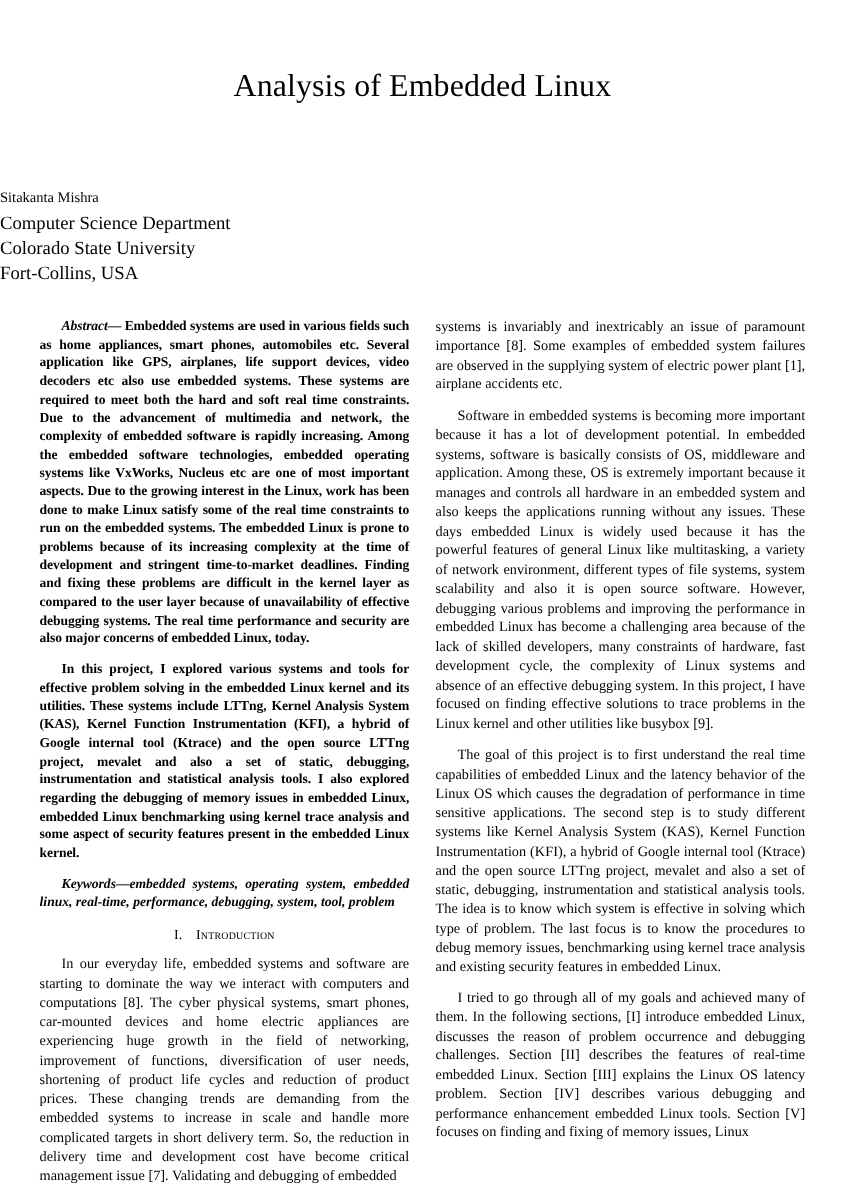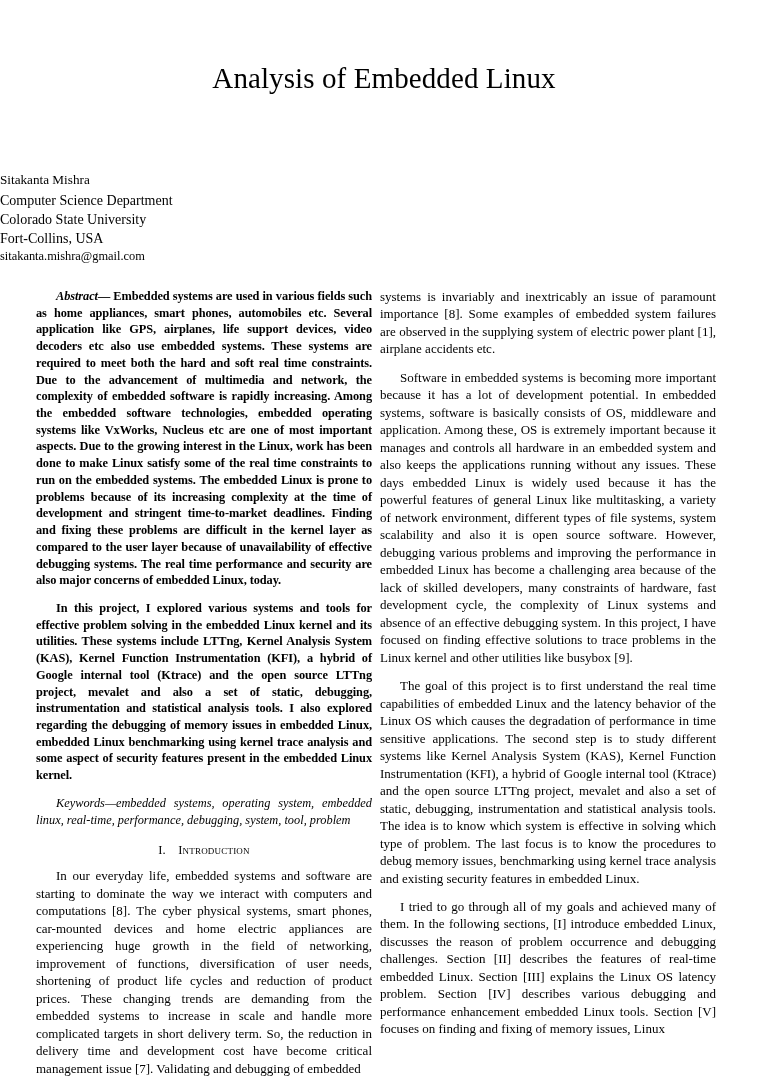--- a/index.html
+++ b/index.html
@@ -39,34 +39,34 @@
   .author-block {
     text-align: left;
     margin-top: 76px;
     line-height: 1.34;
   }
   .author-name {
     font-size: 13.2px;
     margin-bottom: 3px;
   }
   .author-affil {
-    font-size: 14px;
+    font-size: 17px;
   }
   .author-email {
     font-size: 12.4px;
   }
 
   
   .columns {
     position: absolute;
     top: 288px;
     left: 36px;
     width: 696px;
     display: flex;
-    gap: 8px;
+    gap: 24px;
   }
   .col {
     width: 336px;
   }
   p {
     margin: 0;
     font-size: 13px;
     line-height: 1.345;
     text-align: justify;
     text-justify: inter-word;
@@ -83,21 +83,21 @@
     font-weight: bold;
     font-size: 12.35px;
     line-height: 1.355;
     letter-spacing: -0.08px;
   }
   .abstract-lead {
     font-weight: bold;
     font-style: italic;
   }
   .keywords-p {
-    font-weight: normal;
+    font-weight: bold;
     font-style: italic;
     font-size: 12.35px;
     line-height: 1.355;
     text-indent: 20px;
     text-align: justify;
   }
   .section-head {
     text-align: center;
     font-size: 12.6px;
     margin-top: 15px;
@@ -120,21 +120,20 @@
 
   <div class="title-block">
     <h1 class="paper-title">Analysis of Embedded Linux</h1>
   </div>
 
   <div class="author-block">
     <div class="author-name">Sitakanta Mishra</div>
     <div class="author-affil">Computer Science Department</div>
     <div class="author-affil">Colorado State University</div>
     <div class="author-affil">Fort-Collins, USA</div>
-    <div class="author-email">sitakanta.mishra@gmail.com</div>
   </div>
 
   <div class="columns">
 
     <div class="col">
       <p class="abstract-p indent"><span class="abstract-lead">Abstract—</span><span> Embedded systems are used in various fields such as home appliances, smart phones, automobiles etc. Several application like GPS, airplanes, life support devices, video decoders etc also use embedded systems. These systems are required to meet both the hard and soft real time constraints. Due to the advancement of multimedia and network, the complexity of embedded software is rapidly increasing. Among the embedded software technologies, embedded operating systems like VxWorks, Nucleus etc are one of most important aspects. Due to the growing interest in the Linux, work has been done to make Linux satisfy some of the real time constraints to run on the embedded systems. The embedded Linux is prone to problems because of its increasing complexity at the time of development and stringent time-to-market deadlines. Finding and fixing these problems are difficult in the kernel layer as compared to the user layer because of unavailability of effective debugging systems. The real time performance and security are also major concerns of embedded Linux, today.</span></p>
 
       <p class="project-p indent">In this project, I explored various systems and tools for effective problem solving in the embedded Linux kernel and its utilities. These systems include LTTng, Kernel Analysis System (KAS), Kernel Function Instrumentation (KFI), a hybrid of Google internal tool (Ktrace) and the open source LTTng project, mevalet and also a set of static, debugging, instrumentation and statistical analysis tools. I also explored regarding the debugging of memory issues in embedded Linux, embedded Linux benchmarking using kernel trace analysis and some aspect of security features present in the embedded Linux kernel.</p>
 
       <p class="keywords-p"><span>Keywords—</span><span>embedded systems, operating system, embedded linux, real-time, performance, debugging, system, tool, problem</span></p>

